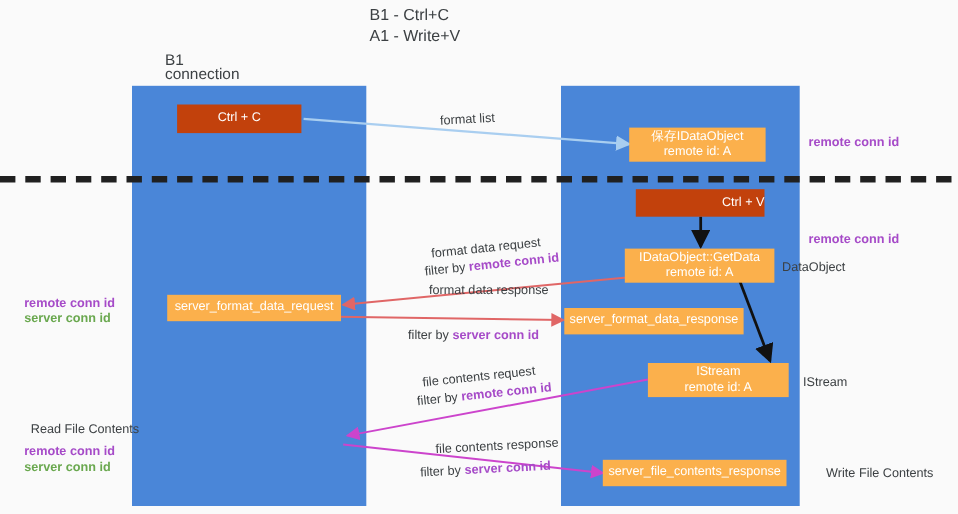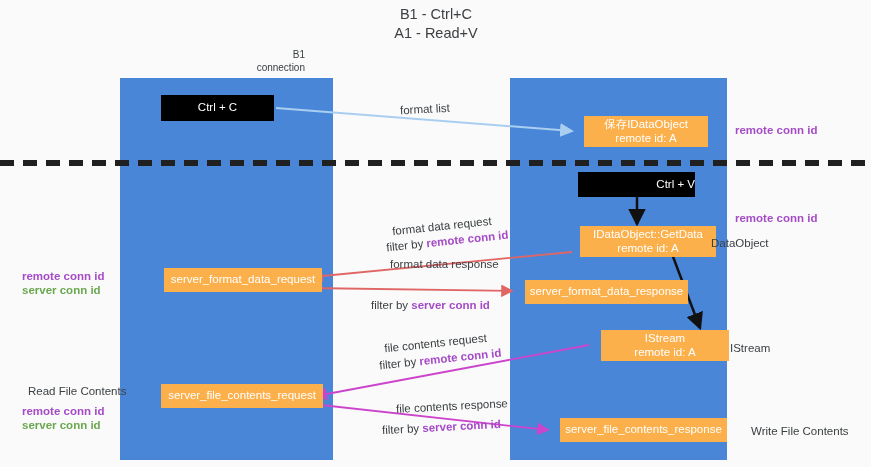--- a/index.html
+++ b/index.html
@@ -6,42 +6,42 @@
   body{
     width:871px;height:467px;
     background:#fafafa;
     font-family:"Liberation Sans","DejaVu Sans",sans-serif;
     color:#3c4043;
     overflow:hidden;
     position:relative;
   }
   #stage{position:absolute;left:0;top:0;width:871px;height:467px;}
   .lane{position:absolute;background:#4a86d8;}
-  .hdr{position:absolute;text-align:right;font-size:10px;line-height:13px;color:#3c4043;}
-  .title{position:absolute;text-align:center;font-size:14.5px;line-height:19px;color:#3c4043;}
+  .hdr{position:absolute;text-align:left;font-size:14px;line-height:13px;color:#3c4043;}
+  .title{position:absolute;text-align:left;font-size:14.5px;line-height:19px;color:#3c4043;}
   .box{position:absolute;display:flex;flex-direction:column;align-items:center;justify-content:center;
        color:#ffffff;font-size:11.5px;line-height:13.5px;text-align:center;box-sizing:border-box;}
-  .green{background:#000000;}
-  .orange{background:#fbb martin;margin-left:12px;}
+  .green{background:#c2410c;}
+  .orange{background:#fbb martin;}
   .orange{background:#fbb04c;}
   .lbl{position:absolute;font-size:11.5px;line-height:14px;color:#3c4043;white-space:nowrap;}
   .lbl.purple{color:#a64bc8;font-weight:bold;}
   .lbl.green-t{color:#6aa84f;font-weight:bold;}
   .mix{position:absolute;font-size:11.5px;line-height:14px;white-space:nowrap;color:#3c4043;}
   .mix b{font-weight:bold;color:#a64bc8;}
   svg.overlay{position:absolute;left:0;top:0;width:871px;height:467px;pointer-events:none;}
 </style>
 </head>
 <body>
 
 <div id="stage">
 
   <div class="title" style="left:336px;top:5px;width:200px;">
     <div>B1 - Ctrl+C</div>
-    <div>A1 - Read+V</div>
+    <div>A1 - Write+V</div>
   </div>
 
   <div class="lane" style="left:120px;top:78px;width:213px;height:382px;"></div>
   <div class="lane" style="left:510px;top:78px;width:217px;height:382px;"></div>
 
   <div class="hdr" style="left:150px;top:48px;width:155px;">
     <div>B1</div>
     <div>connection</div>
   </div>
 
@@ -102,23 +102,20 @@
 
   <div class="box orange" style="left:513px;top:280px;width:163px;height:24px;">
     <span>server_format_data_response</span>
   </div>
 
   <div class="box orange" style="left:589px;top:330px;width:128px;height:31px;">
     <span>IStream</span>
     <span>remote id: A</span>
   </div>
 
-  <div class="box orange" style="left:149px;top:384px;width:162px;height:24px;">
-    <span>server_file_contents_request</span>
-  </div>
 
   <div class="box orange" style="left:548px;top:418px;width:167px;height:24px;">
     <span>server_file_contents_response</span>
   </div>
 
   <div class="lbl" style="left:400px;top:102px;transform:rotate(-3deg);">
     <span>format list</span>
   </div>
 
   <div class="mix" style="left:392px;top:219px;transform:rotate(-6deg);">

